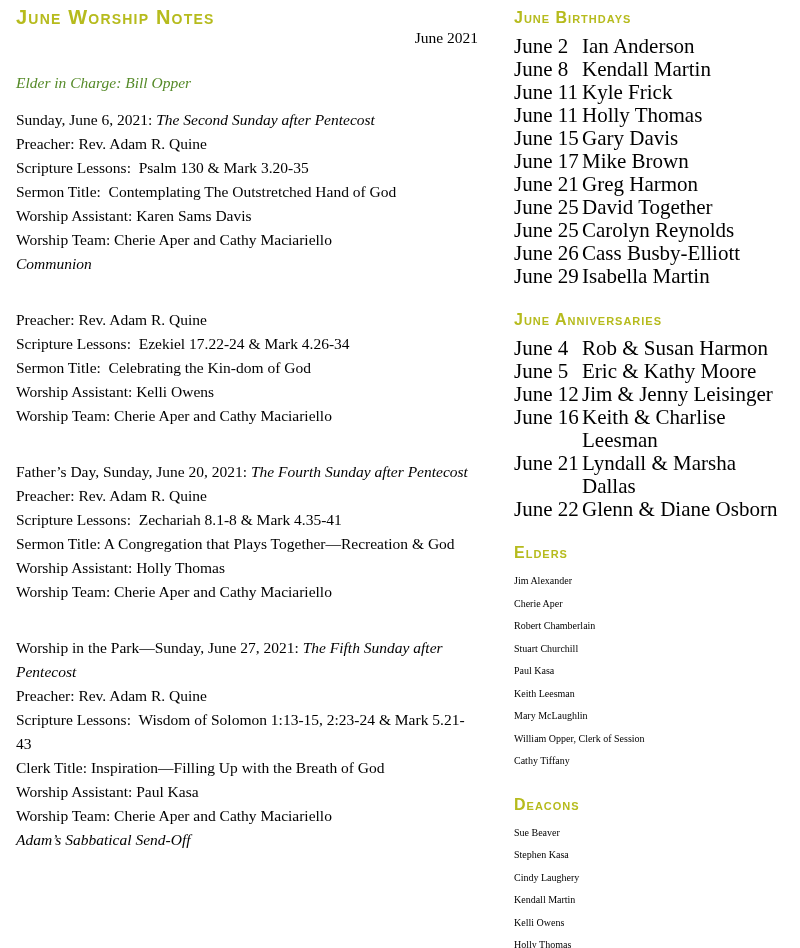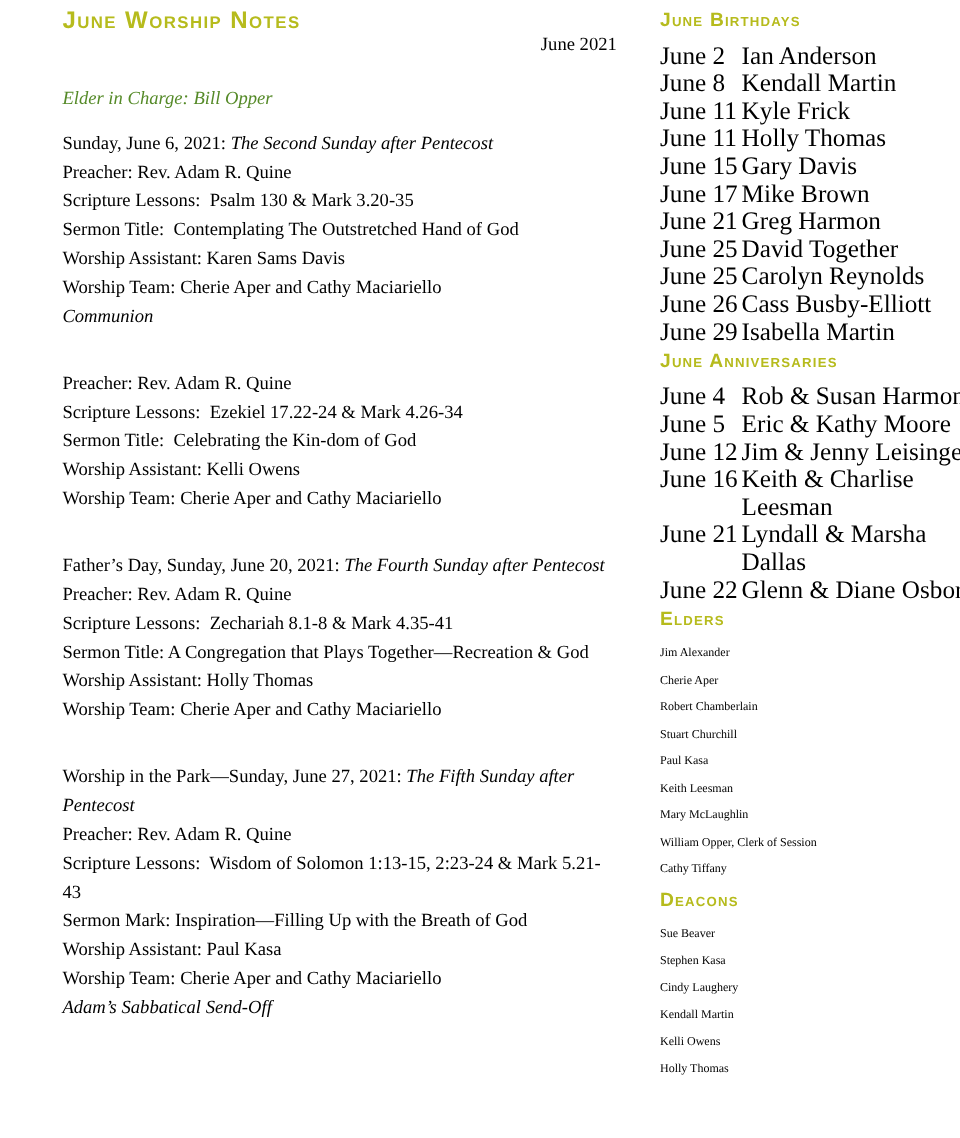--- a/index.html
+++ b/index.html
@@ -7,21 +7,21 @@
     --green-color:#558a28;
   }
   *{ box-sizing:border-box; }
   html,body{ margin:0; padding:0; }
   body{
     width:800px; height:948px; overflow:hidden;
     background:#ffffff; color:#000;
     font-family:"Liberation Serif", serif;
   }
   .page{ display:flex; width:100%; height:100%; padding:6px 12px 0 16px; }
-  .col-left{ width:462px; flex:0 0 auto;margin-left:36px; }
+  .col-left{ width:462px; flex:0 0 auto; }
   .col-right{ margin-left:36px; width:266px; flex:0 0 auto; padding-top:2px; }
 
   .heading-text{
     font-family:"Liberation Sans", sans-serif;
     font-weight:700;
     font-variant:small-caps;
     color:var(--heading-color);
   }
   .main-title{ font-size:20px; line-height:22px; letter-spacing:1.2px; }
   .issue-date{ font-size:15.5px; line-height:20px; margin-bottom:24px;text-align:right; }
@@ -34,21 +34,21 @@
   }
 
   .service + .service{ margin-top:32px; }
   .service-heading, .service-line, .service-note{
     font-size:15.5px; line-height:24px; white-space:pre-wrap;
   }
   .svc-date{ font-weight:400; }
   .svc-title{ font-style:italic; }
   .service-note{ font-style:italic; }
 
-  .section + .section{ margin-top:4px; }
+  .section + .section{ margin-top:22px; }
   .section-heading{ font-size:16px; line-height:20px; letter-spacing:1px; margin-bottom:7px; }
   .roster-row{ display:flex; font-size:21px; line-height:23px; }
   .roster-date{ width:68px; flex:0 0 auto; }
   .roster-name{ flex:1 1 auto; }
   .name-line{ font-size:10px; line-height:22.5px; }
 </style>
 </head>
 <body>
 
 <div class="page">
@@ -83,21 +83,21 @@
           <div class="service-line">Preacher: Rev. Adam R. Quine</div>
           <div class="service-line">Scripture Lessons:  Zechariah 8.1-8 &amp; Mark 4.35-41</div>
           <div class="service-line">Sermon Title: A Congregation that Plays Together—Recreation &amp; God</div>
           <div class="service-line">Worship Assistant: Holly Thomas</div>
           <div class="service-line">Worship Team: Cherie Aper and Cathy Maciariello</div>
         </div>
         <div class="service">
           <div class="service-heading"><span class="svc-date">Worship in the Park—Sunday, June 27, 2021</span><span class="svc-sep">: </span><span class="svc-title">The Fifth Sunday after Pentecost</span></div>
           <div class="service-line">Preacher: Rev. Adam R. Quine</div>
           <div class="service-line">Scripture Lessons:  Wisdom of Solomon 1:13-15, 2:23-24 &amp; Mark 5.21-43</div>
-          <div class="service-line">Sermon Mark: Inspiration—Filling Up with the Breath of God</div>
+          <div class="service-line">Clerk Title: Inspiration—Filling Up with the Breath of God</div>
           <div class="service-line">Worship Assistant: Paul Kasa</div>
           <div class="service-line">Worship Team: Cherie Aper and Cathy Maciariello</div>
           <div class="service-note">Adam’s Sabbatical Send-Off</div>
         </div>
       </div>
   </div>
 
   <div class="col-right">
 
     <div class="section">

